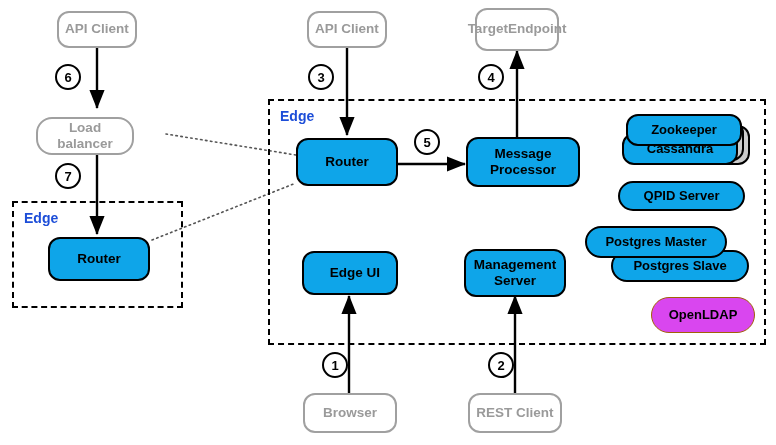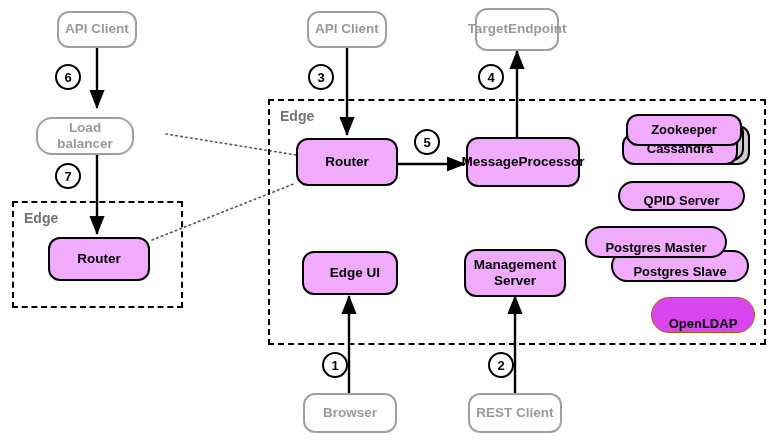--- a/index.html
+++ b/index.html
@@ -30,56 +30,55 @@
     display: flex;
     align-items: center;
     justify-content: center;
     text-align: center;
     font-size: 13.5px;
     font-weight: bold;
     line-height: 1.22;
     border-radius: 12px;
   }
   .node.solid {
-    background: #f0abfc;
+    background: #0ea5e9;
     border: 2px solid #000000;
     color: #000000;
   }
   .node.ghost {
     background: #ffffff;
     border: 2px solid #a0a0a0;
     color: #9a9a9a;
     font-weight: bold;
   }
   .node.light {
     background: #d946ef;
     border: 1px solid #a16207;
     color: #000000;
   }
   .node.pill {
     border-radius: 22px;
-    align-items: flex-end;
   }
   .node .lbl {
     display: block;
     padding: 0 6px;
   }
 
   
   .zone {
     position: absolute;
     box-sizing: border-box;
     border: 2px dashed #000000;
     background: transparent;
   }
   .zone-title {
     position: absolute;
     font-size: 14px;
     font-weight: bold;
-    color: #737373;
+    color: #1d4ed8;
     background: transparent;
   }
 
   
   .badge {
     position: absolute;
     box-sizing: border-box;
     width: 26px;
     height: 26px;
     border-radius: 50%;
@@ -158,21 +157,21 @@
 
   <div class="node ghost" style="left:475px; top:8px; width:84px; height:43px; flex-direction:row;">
     <span>Target</span>
     <span>Endpoint</span>
   </div>
 
   <div class="node solid" style="left:296px; top:138px; width:102px; height:48px;">
     <span class="lbl">Router</span>
   </div>
 
-  <div class="node solid" style="left:466px; top:137px; width:114px; height:50px; ">
+  <div class="node solid" style="left:466px; top:137px; width:114px; height:50px; flex-direction:column;">
     <span>Message</span>
     <span>Processor</span>
   </div>
 
   <div class="node solid" style="left:302px; top:251px; width:96px; height:44px;padding-left:10px;">
     <span class="lbl">Edge UI</span>
   </div>
 
   <div class="node solid" style="left:464px; top:249px; width:102px; height:48px; flex-direction:column;">
     <span>Management</span>

